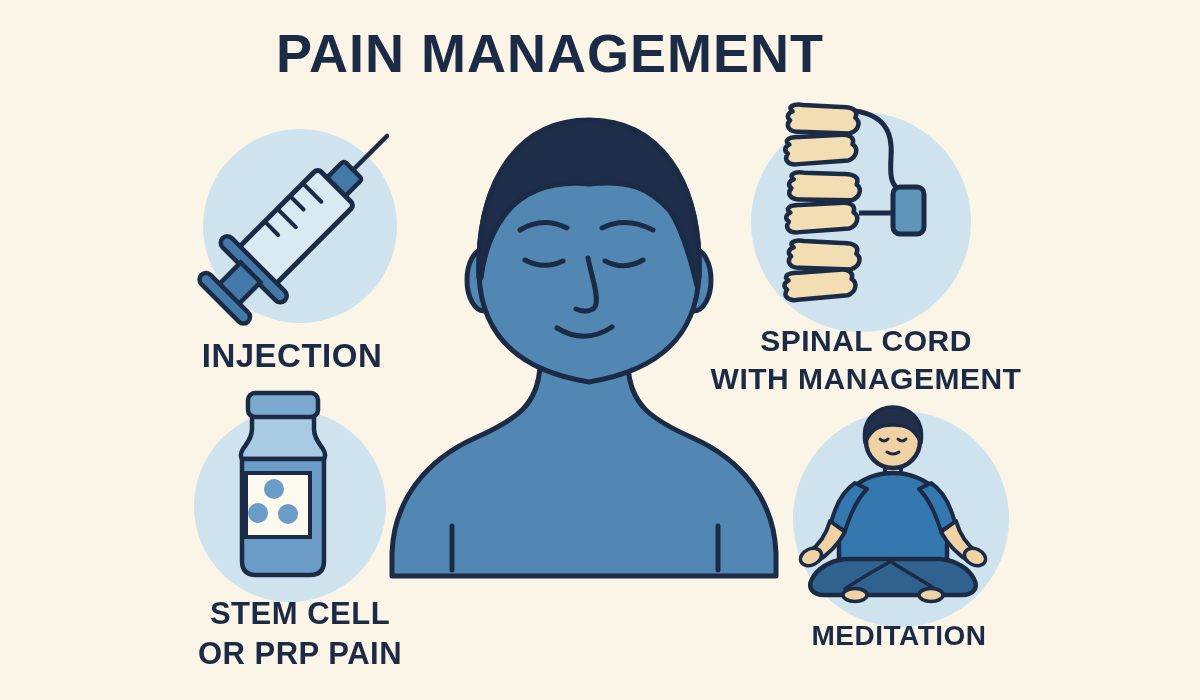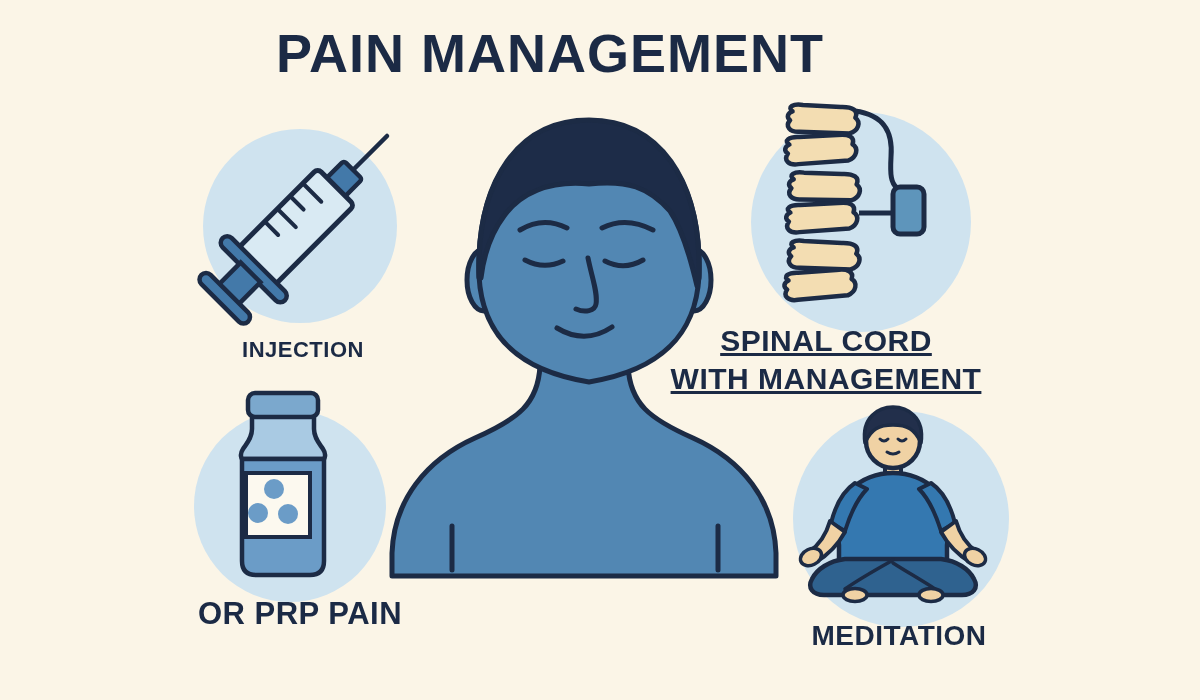--- a/index.html
+++ b/index.html
@@ -25,22 +25,22 @@
   .icon-svg { position:absolute; overflow:visible; }
   .icon-syringe    { left:185px; top:100px; }
   .icon-spine      { left:755px; top:95px;  }
   .icon-vial       { left:190px; top:385px; }
   .icon-meditation { left:785px; top:395px; }
   .icon-person     { left:380px; top:108px; }
   .label {
     position:absolute; text-align:center; font-weight:700;
     color:var(--text); letter-spacing:0.5px;
   }
-  .label-injection  { left:153px; top:337px; width:300px; font-size:22px; }
-  .label-spinal     { left:650px; top:322px; width:352px; font-size:30px; line-height:38px;text-decoration:underline; }
+  .label-injection  { left:142px; top:337px; width:300px; font-size:33px; }
+  .label-spinal     { left:690px; top:322px; width:352px; font-size:30px; line-height:38px; }
   .label-vial       { left:148px; top:594px; width:304px; font-size:31px; line-height:40px; }
   .label-meditation { left:744px; top:620px; width:310px; font-size:28px; }
 </style>
 </head>
 <body>
 
 <div class="canvas">
 
   <h1 class="title">PAIN MANAGEMENT</h1>
 
@@ -141,18 +141,19 @@
   </svg>
 
   <div class="label label-injection">INJECTION</div>
 
   <div class="label label-spinal">
     <div>SPINAL CORD</div>
     <div>WITH MANAGEMENT</div>
   </div>
 
   <div class="label label-vial">
+    <div>STEM CELL</div>
     <div>OR PRP PAIN</div>
   </div>
 
   <div class="label label-meditation">MEDITATION</div>
 
 </div>
 
 </body></html>

